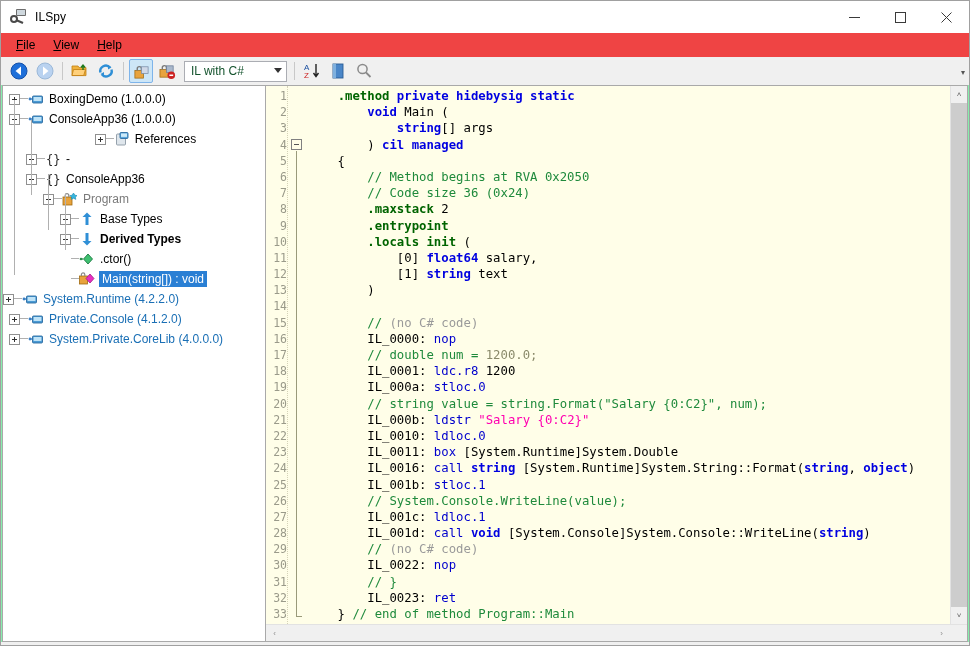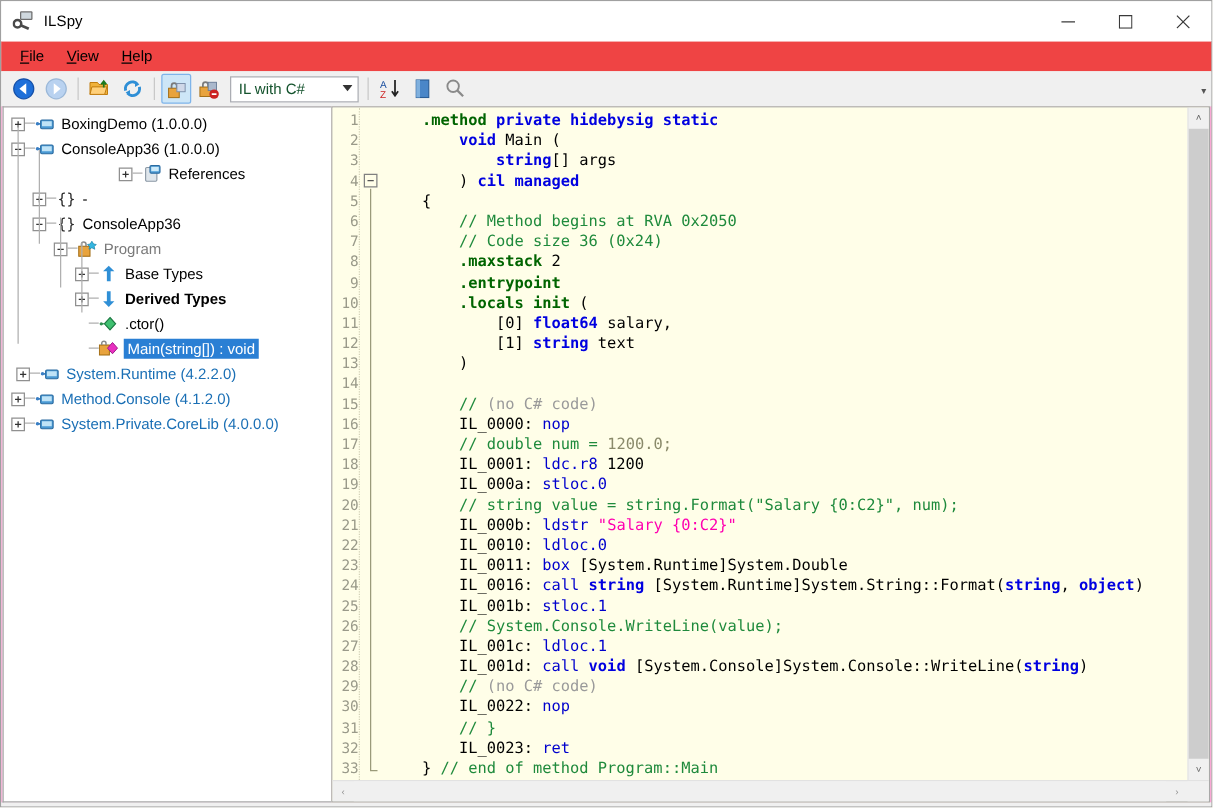--- a/index.html
+++ b/index.html
@@ -103,21 +103,21 @@
   .tb-overflow {
     position: absolute; right: 4px; top: 11px;
     font-size: 8px; color: #555;
   }
 
   
   .main {
     flex: 1 1 auto;
     display: flex;
     min-height: 0;
-    background: #f9a8d4;
+    background: #86efac;
     padding: 0 0 0 0;
   }
 
   
   .treepanel {
     width: 263px; flex: 0 0 263px;
     background: #ffffff;
     border: 1px solid #a9a9a9;
     border-right: none;
     overflow: hidden;
@@ -489,41 +489,41 @@
           <div class="tnode selected" style="padding-left: 57px;">
             <div class="expander-spacer"></div>
             <div class="elbow"></div>
             <div class="ticon"><svg width="16" height="16" viewBox="0 0 16 16">
                 <rect x="0.5" y="5" width="8" height="8" fill="#e8a33d" stroke="#a06a10" stroke-width="0.8"></rect>
                 <path d="M2.4 5 V3.6 a1.7 1.7 0 0 1 3.4 0 V5" fill="none" stroke="#8a8a8a" stroke-width="1.2"></path>
                 <path d="M11 3 l4 4.5 -4 4.5 -4 -4.5 Z" fill="#e830c0" stroke="#a01a88" stroke-width="0.8"></path>
               </svg></div>
             <span class="tlabel">Main(string[]) : void</span>
           </div>
-          <div class="tnode" style="padding-left: 10px;">
+          <div class="tnode" style="padding-left: 0;">
             <div class="expander plus"></div>
             <div class="elbow"></div>
             <div class="ticon"><svg width="16" height="16" viewBox="0 0 16 16">
                 <path d="M1 8 h3" stroke="#3a7fc4" stroke-width="1.4"></path>
                 <circle cx="2" cy="8" r="1.4" fill="#3a7fc4"></circle>
                 <rect x="4.5" y="5" width="10" height="7" rx="1" fill="#4a9ad4" stroke="#2b6ba0" stroke-width="0.9"></rect>
                 <rect x="5.6" y="6" width="7.8" height="4" fill="#bfe3f7"></rect>
               </svg></div>
             <span class="tlabel link">System.Runtime (4.2.2.0)</span>
           </div>
           <div class="tnode" style="padding-left: 6px;">
             <div class="expander plus"></div>
             <div class="elbow"></div>
             <div class="ticon"><svg width="16" height="16" viewBox="0 0 16 16">
                 <path d="M1 8 h3" stroke="#3a7fc4" stroke-width="1.4"></path>
                 <circle cx="2" cy="8" r="1.4" fill="#3a7fc4"></circle>
                 <rect x="4.5" y="5" width="10" height="7" rx="1" fill="#4a9ad4" stroke="#2b6ba0" stroke-width="0.9"></rect>
                 <rect x="5.6" y="6" width="7.8" height="4" fill="#bfe3f7"></rect>
               </svg></div>
-            <span class="tlabel link">Method.Console (4.1.2.0)</span>
+            <span class="tlabel link">Private.Console (4.1.2.0)</span>
           </div>
           <div class="tnode" style="padding-left: 6px;">
             <div class="expander plus"></div>
             <div class="elbow"></div>
             <div class="ticon"><svg width="16" height="16" viewBox="0 0 16 16">
                 <path d="M1 8 h3" stroke="#3a7fc4" stroke-width="1.4"></path>
                 <circle cx="2" cy="8" r="1.4" fill="#3a7fc4"></circle>
                 <rect x="4.5" y="5" width="10" height="7" rx="1" fill="#4a9ad4" stroke="#2b6ba0" stroke-width="0.9"></rect>
                 <rect x="5.6" y="6" width="7.8" height="4" fill="#bfe3f7"></rect>
               </svg></div>

